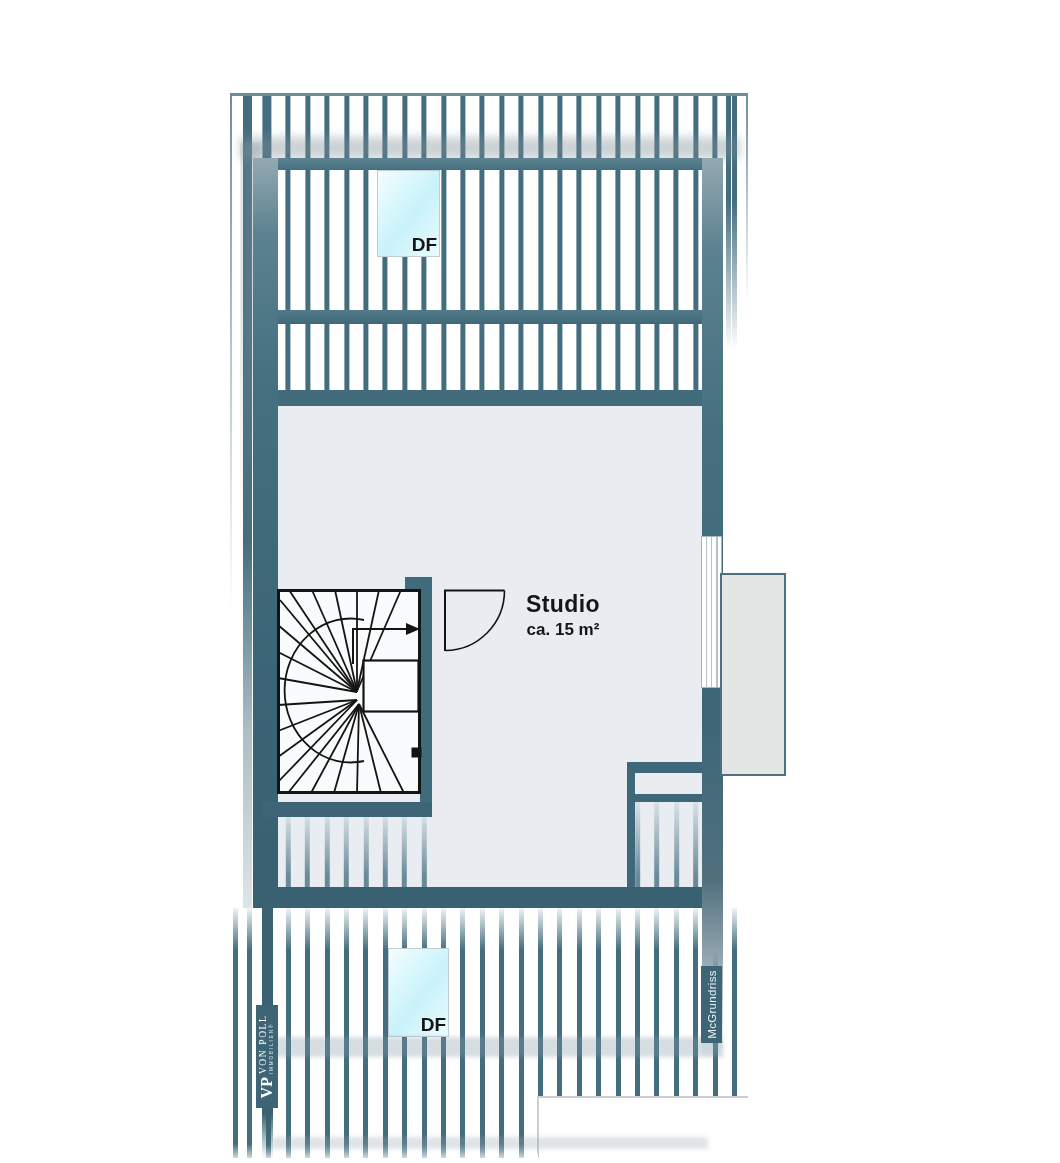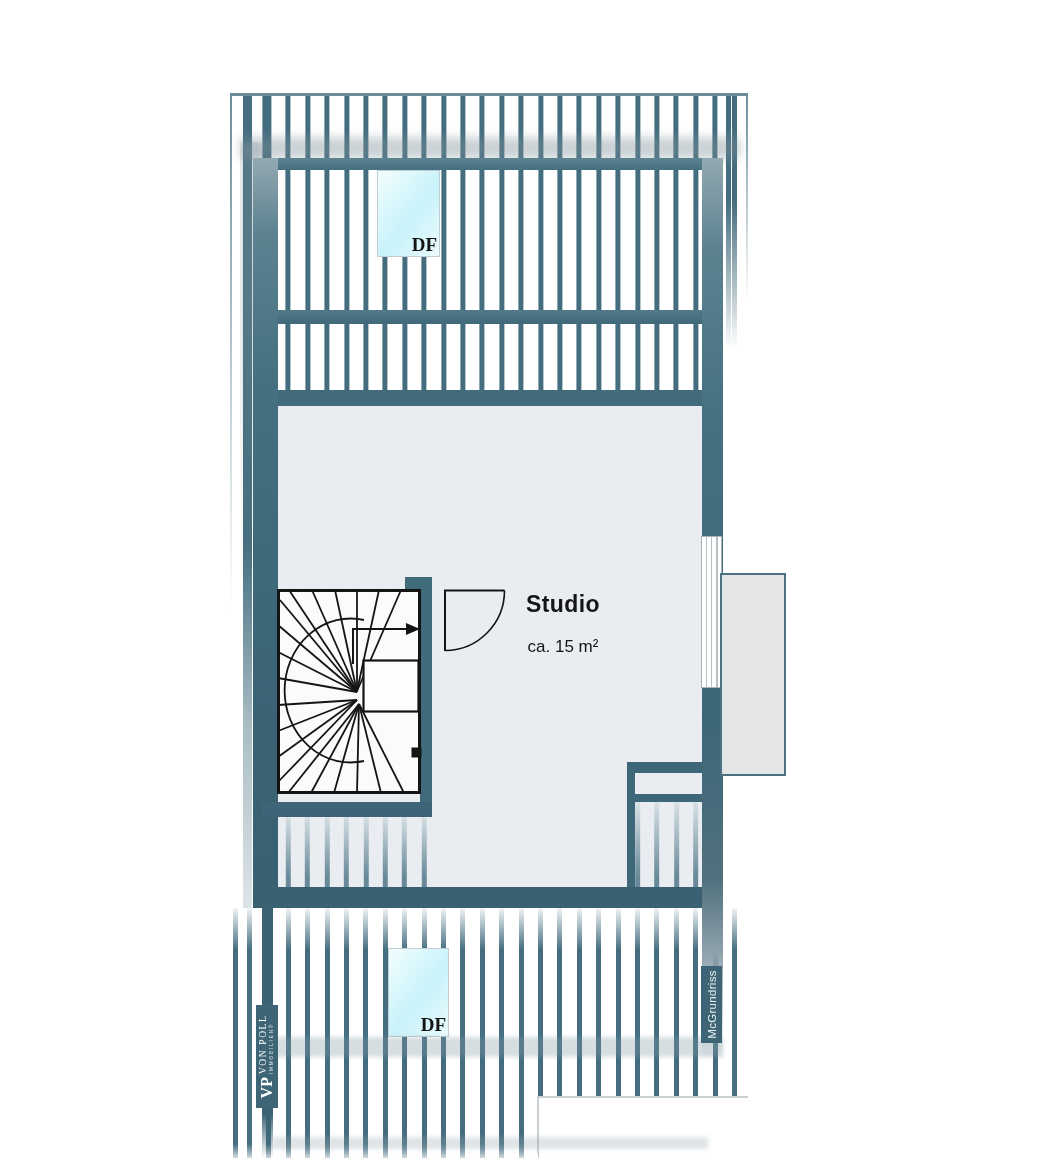--- a/index.html
+++ b/index.html
@@ -58,33 +58,33 @@
   .w-stub-door{left:405px;top:577px;width:27px;height:14px;background:#3f6b7b;}
   .w-stair-bottom{left:262px;top:802px;width:170px;height:15px;background:#3d6577;}
   .w-studio-bottom{left:262px;top:887px;width:440px;height:21px;background:var(--wall_dark,#3a6172);}
   .chimney-bar1{left:627px;top:762px;width:75px;height:11px;background:#3e6879;}
   .chimney-bar2{left:635px;top:794px;width:67px;height:8px;background:#3e6879;}
   .chimney-left{left:627px;top:762px;width:8px;height:125px;background:#3e6879;}
 
   
   .floor{left:278px;top:406px;width:424px;height:481px;background:var(--floor,#e9edf2);}
   .skylight{position:absolute;border:1px solid #c2cdd1;
-    background:linear-gradient(128deg,#f4fdfe 0%,#dbf8fc 30%,var(--skylight_fill,#c9f2fa) 55%,#eafbfd 100%);font-family:Liberation Serif, serif;}
+    background:linear-gradient(128deg,#f4fdfe 0%,#dbf8fc 30%,var(--skylight_fill,#c9f2fa) 55%,#eafbfd 100%);}
   .sky-top{left:377px;top:170px;width:61px;height:85px;}
   .sky-bottom{left:388px;top:948px;width:59px;height:87px;}
   .df{position:absolute;right:2px;bottom:0;font-size:19px;font-weight:bold;color:var(--text,#151515);line-height:1.1;}
   .win-right{left:701px;top:536px;width:21px;height:152px;background:#fff;border:1px solid #a7b3b8;box-sizing:border-box;
     background-image:repeating-linear-gradient(90deg,rgba(0,0,0,0) 0 4px,#b6c1c5 4px 5.2px);}
   .balcony{left:720px;top:573px;width:66px;height:203px;background:var(--balcony_fill,#e4e6e5);
     border:2.5px solid #4c7080;box-sizing:border-box;}
 
   
   .room-label{left:483px;top:592px;width:160px;text-align:center;color:var(--text,#151515);}
   .room-name{font-size:23px;font-weight:bold;letter-spacing:.4px;line-height:1.1;}
-  .room-area{font-size:17px;font-weight:normal;margin-top:20px;}
+  .room-area{font-size:17px;font-weight:bold;margin-top:3px;}
 
   .vbox{position:absolute;background:var(--label_bg,#3d6575);}
   .vbox .rot{position:absolute;left:0;top:0;transform-origin:0 0;display:flex;align-items:center;justify-content:center;}
   .wm{left:701px;top:966px;width:21px;height:77px;}
   .wm .rot{width:77px;height:21px;transform:rotate(-90deg) translateX(-77px);}
   .wm .rot span{color:#e9eff1;font-size:11.5px;letter-spacing:.3px;white-space:nowrap;}
   .logo{left:256px;top:1005px;width:22px;height:103px;}
   .logo .rot{width:103px;height:22px;transform:rotate(-90deg) translateX(-103px);gap:3px;}
   .logo .vp{font-family:"Liberation Serif",serif;font-size:16px;font-weight:bold;color:#fff;line-height:1;}
   .logo .col{display:flex;flex-direction:column;align-items:flex-start;line-height:1;}

